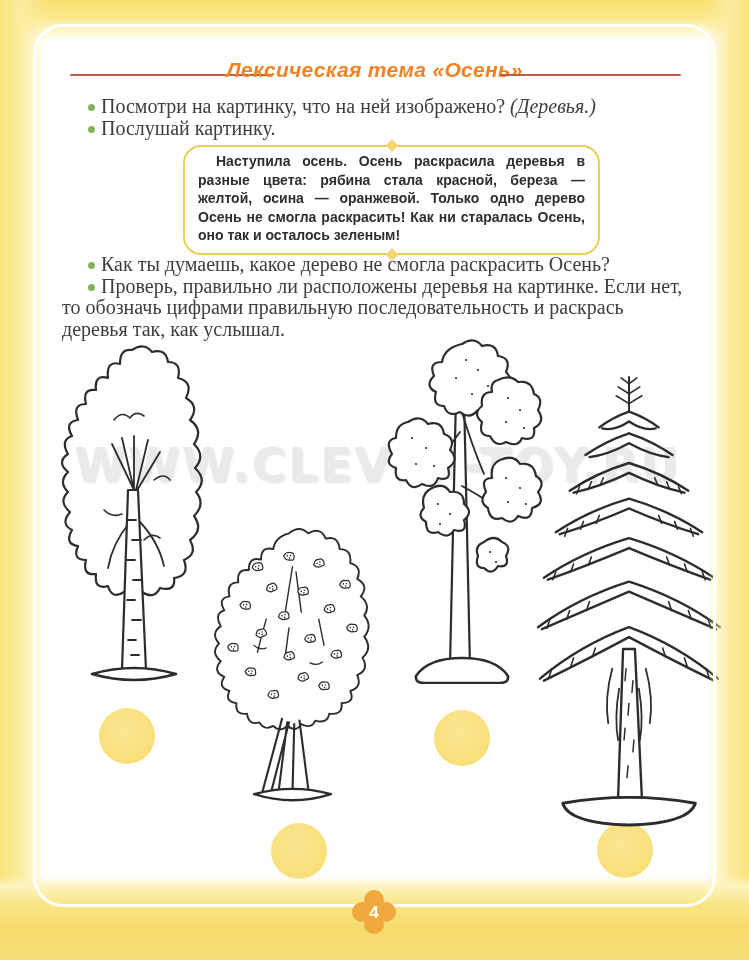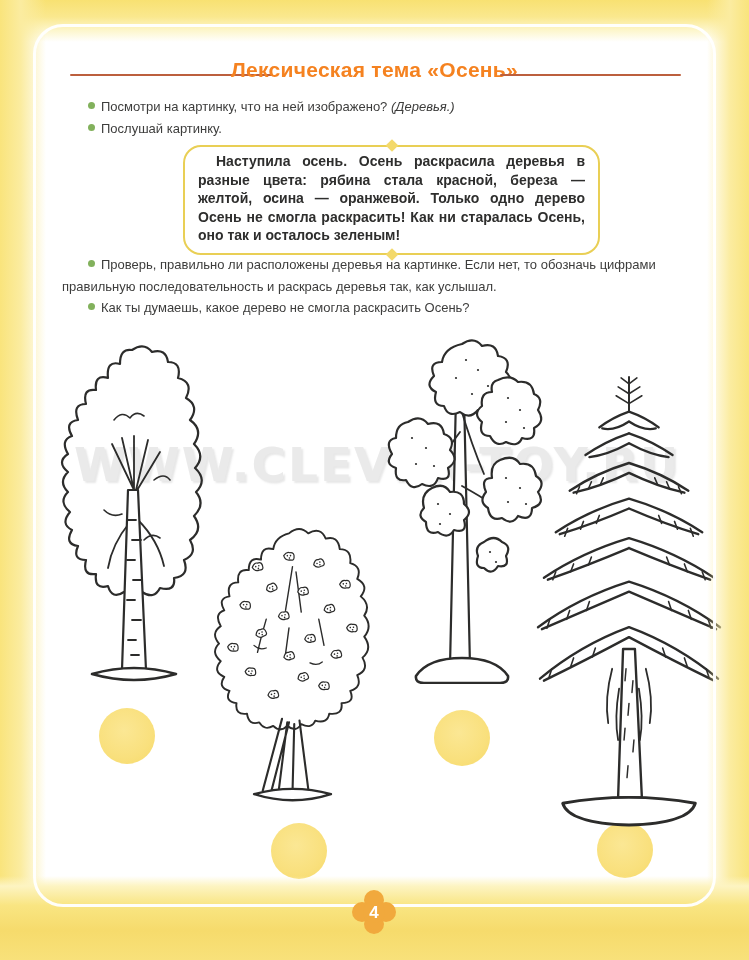--- a/index.html
+++ b/index.html
@@ -19,27 +19,27 @@
   .frame-bottom{left:0;bottom:0;right:0;height:84px;
     background:linear-gradient(to top,#f8e17a 0%,#f6db6c 35%,#f9e582 65%,#fdf4c2 88%,rgba(255,255,255,0) 100%);}
   .inner-outline{
     position:absolute;left:33px;right:33px;top:24px;bottom:53px;
     border:3px solid rgba(255,255,255,0.95);border-radius:30px;pointer-events:none;z-index:6;
   }
   
   .header{position:absolute;left:0;top:58px;width:100%;height:34px;z-index:2;}
   .page-title{
     position:absolute;left:0;width:100%;text-align:center;top:0;
-    font-size:21px;font-weight:bold;color:#f58220;letter-spacing:0.3px;
+    font-size:21px;font-weight:bold;color:#f58220;letter-spacing:0.3px;font-style:italic;
   }
   .title-rule{position:absolute;top:16px;height:2px;background:#bc5f3d;border-radius:1px;}
   .title-rule.left{left:70px;width:203px;}
   .title-rule.right{left:500px;width:181px;}
   
-  .bullets{position:absolute;z-index:2;font-size:13px;line-height:21.5px;color:#3d3d3c;}
+  .bullets{position:absolute;z-index:2;font-size:20px;line-height:21.5px;color:#3d3d3c;font-family:Liberation Serif, serif;}
   .bullets.top{left:62px;top:96px;width:628px;}
   .bullets.bottom{left:62px;top:254px;width:632px;}
   .bullet{margin:0;text-indent:26px;}
   .dot{display:inline-block;width:7px;height:7px;border-radius:50%;
     background:#82b15c;margin-right:6px;vertical-align:2px;}
   .answer{font-style:italic;}
   
   .story-box{
     position:absolute;left:183px;top:145px;width:417px;z-index:2;box-sizing:border-box;
     border:2px solid #e9cf55;border-radius:18px;padding:5px 13px 8px 13px;background:#ffffff;
@@ -94,22 +94,22 @@
     <p class="bullet"><span class="dot"></span><span>Послушай картинку.</span></p>
   </div>
 
   <div class="story-box">
     <span class="diamond top"></span>
     <span class="diamond bottom"></span>
     <p class="story-text">Наступила осень. Осень раскрасила деревья в разные цвета: рябина стала красной, береза — желтой, осина — оранжевой. Только одно дерево Осень не смогла раскрасить! Как ни старалась Осень, оно так и осталось зеленым!</p>
   </div>
 
   <div class="bullets bottom">
+    <p class="bullet"><span class="dot"></span><span>Как ты думаешь, какое дерево не смогла раскрасить Осень?</span></p>
     <p class="bullet"><span class="dot"></span><span>Проверь, правильно ли расположены деревья на картинке. Если нет, то обозначь цифрами правильную последовательность и раскрась деревья так, как услышал.</span></p>
-    <p class="bullet"><span class="dot"></span><span>Как ты думаешь, какое дерево не смогла раскрасить Осень?</span></p>
   </div>
 
   <div class="watermark">WWW.CLEVER-TOY.RU</div>
 
   <div class="tree" style="left:54px;top:340px;">
     <svg width="162" height="356" viewBox="0 0 162 356" fill="none" stroke="#2c2c2b" stroke-width="2.2" stroke-linecap="round" stroke-linejoin="round">
       <path d="M78,10 Q90,2 98,12 Q112,8 114,22 Q128,22 124,38 Q140,42 132,58 Q146,66 136,80 Q150,90 140,104 Q152,116 141,128 Q154,140 142,152 Q152,164 140,176 Q150,190 136,200 Q144,214 130,220 Q136,236 120,238 Q122,252 106,248 Q100,260 88,252 Q80,262 70,252 Q58,260 54,246 Q40,250 42,234 Q28,236 32,220 Q18,220 24,206 Q10,204 18,190 Q6,184 16,172 Q4,162 14,152 Q4,142 14,132 Q2,122 14,114 Q6,100 18,96 Q10,82 24,80 Q18,64 32,64 Q28,48 42,50 Q40,34 54,38 Q52,20 66,24 Q66,8 78,10 Z"></path>
       <path d="M60,80 q8,-10 16,-2 q6,-8 14,-2" stroke-width="1.6"></path>
       <path d="M100,140 q10,-8 16,0" stroke-width="1.6"></path>
       <path d="M50,170 q8,8 18,4" stroke-width="1.6"></path>

